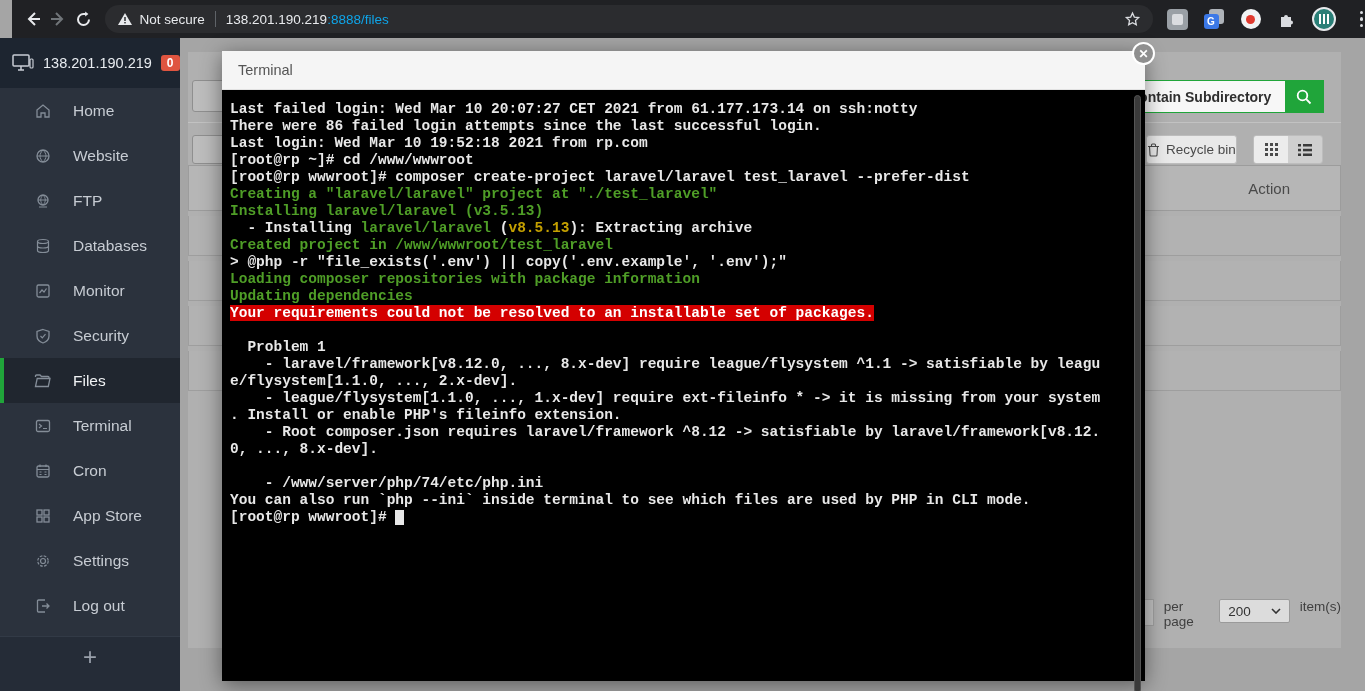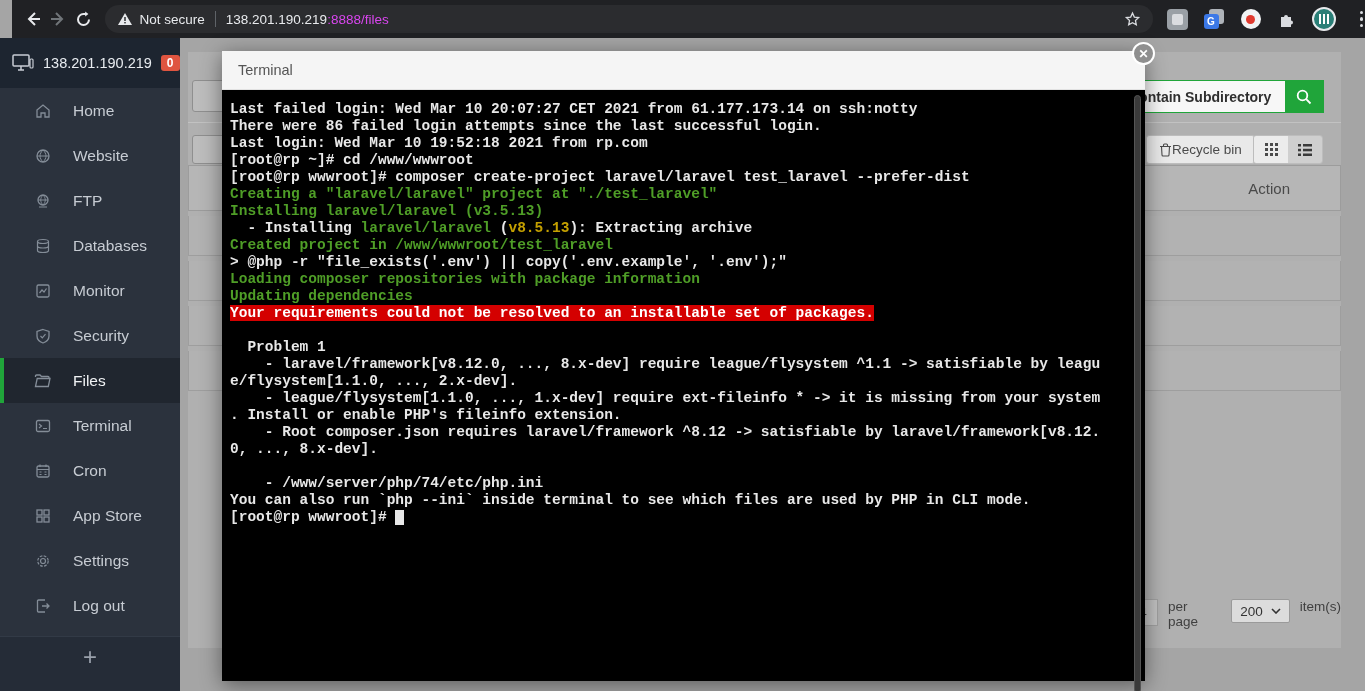--- a/index.html
+++ b/index.html
@@ -4,21 +4,21 @@
 <style>
   * { margin:0; padding:0; box-sizing:border-box; }
   html,body { width:1365px; height:691px; overflow:hidden; font-family:"Liberation Sans", sans-serif; background:#a5a5a5; }
 
   
   .topbar { position:absolute; left:12px; top:0; width:1365px; height:38px; background:#202124; display:flex; align-items:center; padding:16px 8px; z-index:50; }
   .nav-btn { width:28px; height:28px; display:flex; align-items:center; justify-content:center; border-radius:50%; margin:0 3px; }
   .addr-pill { flex:0 0 auto; width:1048px; height:28px; background:#2b2c2f; border-radius:14px; display:flex; align-items:center; padding:0 12px; margin-left:8px; color:#dadce0; }
   .addr-pill .sep { width:1px; height:16px; background:#5f6368; margin:0 10px; }
   .addr-text { font-size:13.5px; color:#e8eaed; }
-  .addr-text .path { color:#d946ef; }
+  .addr-text .path { color:#0ea5e9; }
   .notsecure { font-size:13.5px; color:#e8eaed; margin-left:7px; }
   .pill-spacer { flex:1; }
   .ext-row { display:flex; align-items:center; margin-left:14px; gap:16px; }
   .ext-sq { width:21px; height:21px; border-radius:4px; background:#9aa0a6; display:flex; align-items:center; justify-content:center; }
   .ext-sq .inner { width:11px; height:11px; background:#dadce0; border-radius:2px; }
   .translate { width:21px; height:21px; position:relative; }
   .translate .back { position:absolute; left:5px; top:0; width:15px; height:15px; background:#aeb3b9; border-radius:3px; }
   .translate .front { position:absolute; left:0; top:5px; width:15px; height:15px; background:#3b78e7; border-radius:3px; color:#fff; font-size:10px; font-weight:bold; display:flex; align-items:center; justify-content:center; }
   .recorder { width:20px; height:20px; border-radius:50%; background:#f1f3f4; display:flex; align-items:center; justify-content:center; }
   .recorder .dot { width:9px; height:9px; border-radius:50%; background:#e03a2f; }
@@ -39,30 +39,30 @@
   .plus { color:#9aa1ab; font-size:24px; font-weight:300; margin-top:6px; }
 
   
   .content { position:absolute; left:180px; top:38px; width:1185px; height:653px; background:#a5a5a5; z-index:1; }
   .content-card { position:absolute; left:8px; top:14px; width:1153px; height:596px; background:#b0b0b0; }
   .dim-btn { position:absolute; background:#bdbdbd; border:1px solid #8f8f8f; border-radius:3px; }
   .search-group { position:absolute; left:820px; top:28px; height:33px; display:flex; border:1px solid var(--accent-green,#20a53a); background:#f7f7f7; }
   .subdir-btn { display:flex; align-items:center; padding:0 14px 0 120px; font-size:14px; font-weight:bold; color:#2f2f2f; }
   .search-btn { width:38px; background:var(--accent-green,#20a53a); display:flex; align-items:center; justify-content:center; }
   .toolbar-divider { position:absolute; left:0px; top:70px; width:1153px; height:1px; background:#c2c2c2; }
-  .recycle-btn { position:absolute; left:958px; top:83px; height:29px; background:#e9e9e9; border:1px solid #bdbdbd; border-radius:3px; display:flex; align-items:center; padding:0 12px; font-size:13.5px; color:#4a4a4a; }
+  .recycle-btn { position:absolute; left:958px; top:83px; height:29px; background:#e9e9e9; border:1px solid #bdbdbd; border-radius:3px; display:flex; align-items:center; gap:6px; padding:0 0; font-size:13.5px; color:#4a4a4a; }
   .view-toggle { position:absolute; left:1065px; top:83px; height:29px; display:flex; border:1px solid #bdbdbd; border-radius:3px; overflow:hidden; }
   .view-toggle .vbtn { width:34px; display:flex; align-items:center; justify-content:center; background:#ececec; }
   .view-toggle .vbtn.active { background:#cfcfcf; }
   .bg-table { position:absolute; left:0px; top:113px; width:1153px; }
   .bg-th { height:46px; background:#b6b6b6; border:1px solid #9c9c9c; display:flex; align-items:center; justify-content:flex-end; padding-right:50px; color:#4a4a4a; font-size:15px; }
   .bg-row { height:40px; background:#b2b2b2; border:1px solid #9e9e9e; border-top:none; margin-top:5px; }
   .pagination { position:absolute; left:940px; top:547px; display:flex; gap:10px; font-size:13.5px; color:#3f3f3f; }
   .page-btn { width:30px; height:27px; background:#c2c2c2; border:1px solid #a0a0a0; display:flex; align-items:center; justify-content:center; }
-  .per-page-select { height:24px; background:#dcdcdc; border:1px solid #9a9a9a; border-radius:2px; display:flex; align-items:center; gap:8px; padding:0 8px; font-size:13.5px; color:#333; }
+  .per-page-select { height:24px; background:#dcdcdc; border:1px solid #9a9a9a; border-radius:2px; display:flex; align-items:center; gap:20px; padding:0 8px; font-size:13.5px; color:#333; }
 
   
   .modal { position:absolute; left:222px; top:51px; width:923px; height:630px; z-index:60; box-shadow:0 4px 20px rgba(0,0,0,.45); }
   .modal-header { height:39px; background:#f5f5f5; border-bottom:1px solid #e2e2e2; display:flex; align-items:center; padding:0 16px; font-size:14.5px; color:#555; }
   .modal-close { position:absolute; right:-10px; top:-9px; width:23px; height:23px; border-radius:50%; background:#8f8f8f; border:2px solid #fff; color:#fff; display:flex; align-items:center; justify-content:center; font-size:12px; font-weight:bold; cursor:pointer; z-index:61; }
   .term { position:absolute; left:0; top:39px; width:923px; height:591px; background:#000; padding:11px 10px 0 8px; overflow:hidden; }
   .t-line { font-family:"Liberation Mono", monospace; font-weight:bold; font-size:14.5px; line-height:17px; height:17px; white-space:pre; color:#e8e8e8; }
   .t-w { color:#e8e8e8; }
   .t-g { color:var(--term-green,#4f9e27); }
   .t-y { color:var(--term-yellow,#c4a000);text-align:right; }

